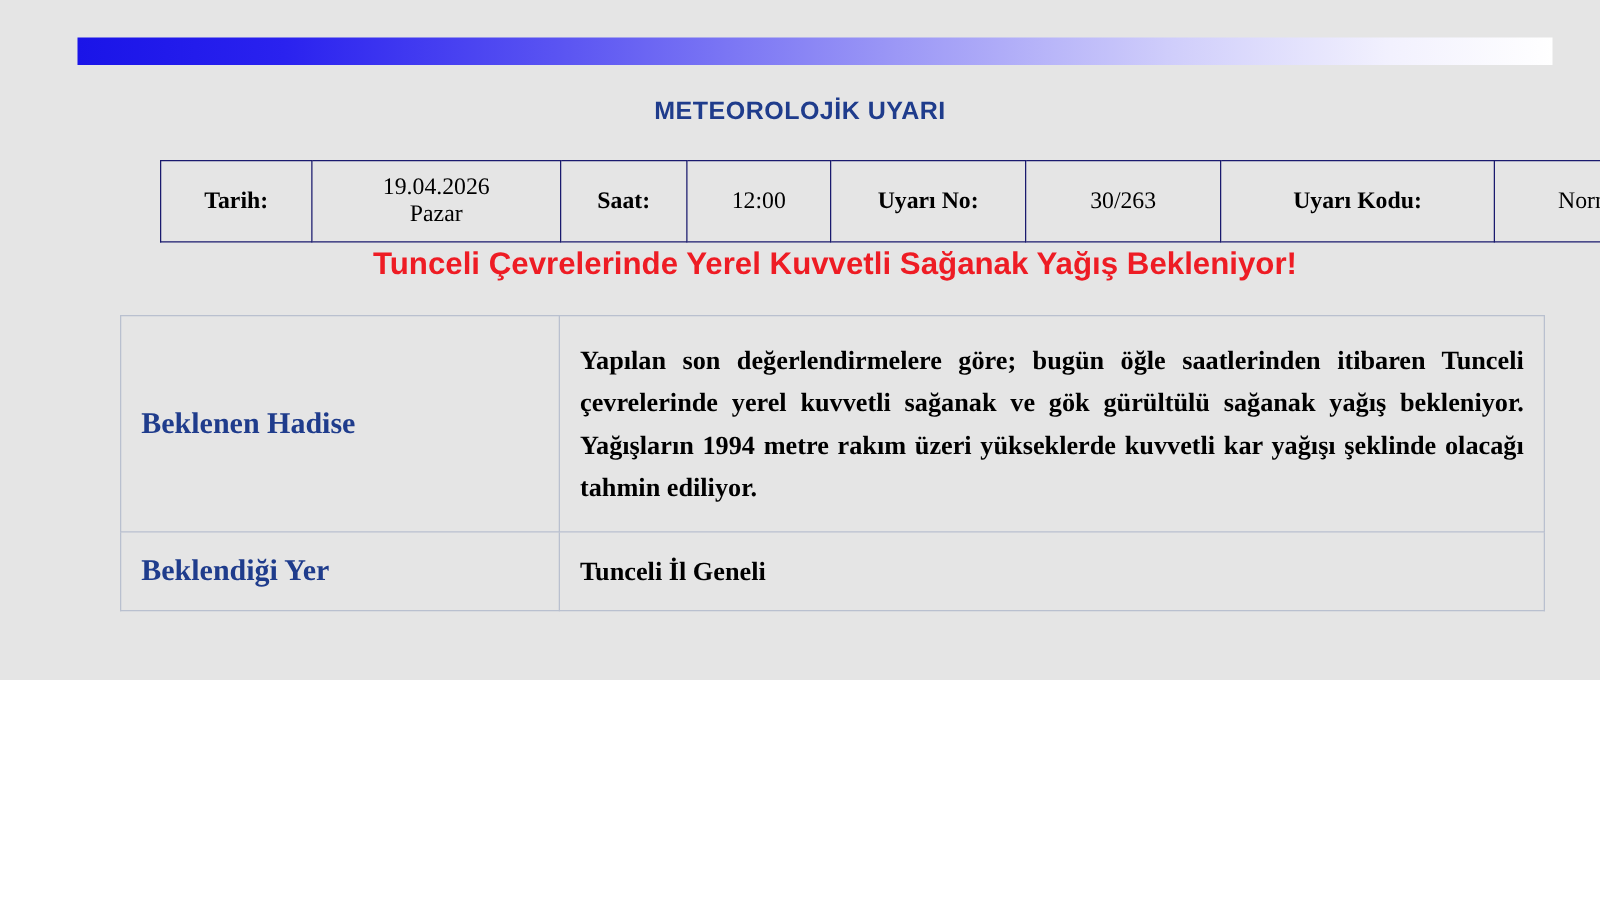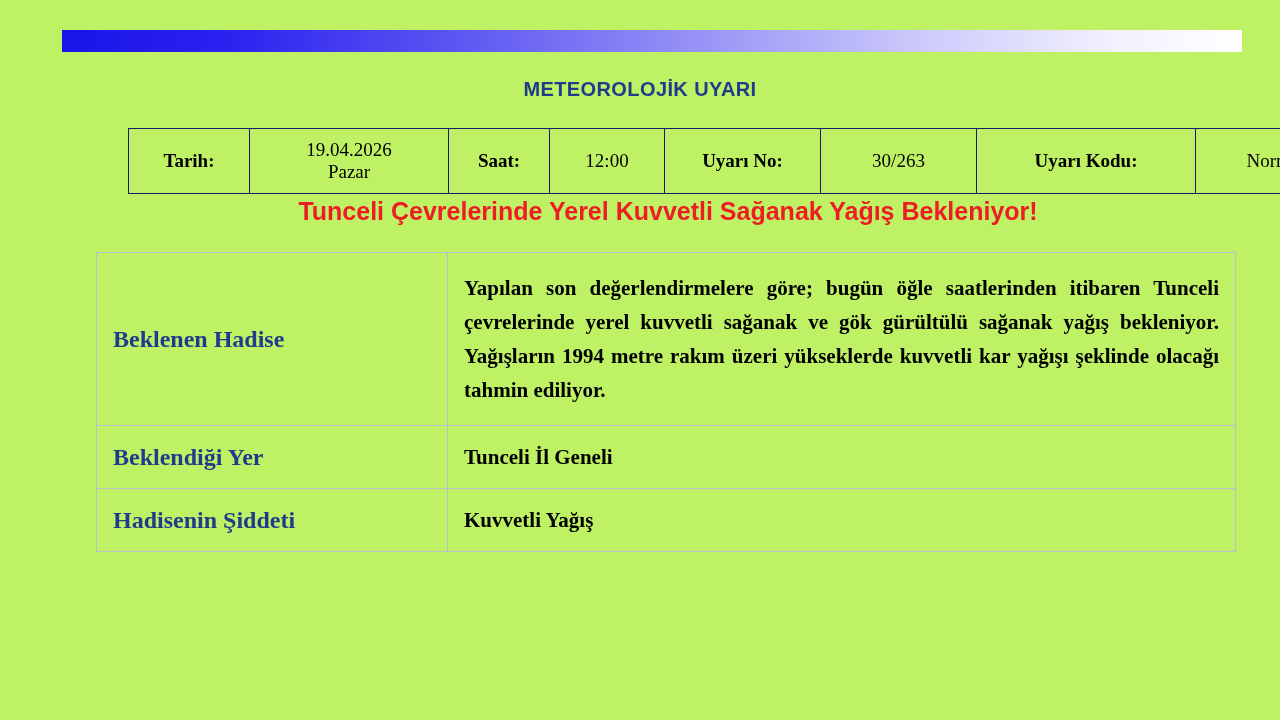--- a/index.html
+++ b/index.html
@@ -10,22 +10,22 @@
   body {
     width: 1280px;
     height: 720px;
     overflow: hidden;
     font-family: "Liberation Serif", serif;
     color: #000000;
   }
   .page {
     position: relative;
     width: 1280px;
-    height: 720px;
-    background: #bef264;
+    height: 544px;
+    background: #e5e5e5;
     text-decoration: underline;
   }
 
   
   .gradient-bar {
     position: absolute;
     left: 62px;
     top: 30px;
     width: 1180px;
     height: 22px;
@@ -157,20 +157,16 @@
   <table class="detail-table">
     <tbody>
       <tr class="row-tall">
         <td class="key">Beklenen Hadise</td>
         <td class="val">Yapılan son değerlendirmelere göre; bugün öğle saatlerinden itibaren Tunceli  çevrelerinde yerel kuvvetli sağanak ve gök gürültülü sağanak yağış bekleniyor. Yağışların 1994 metre rakım üzeri yükseklerde kuvvetli kar yağışı şeklinde olacağı tahmin ediliyor.</td>
       </tr>
       <tr>
         <td class="key">Beklendiği Yer</td>
         <td class="val nowrapline">Tunceli  İl Geneli</td>
       </tr>
-      <tr>
-        <td class="key">Hadisenin Şiddeti</td>
-        <td class="val nowrapline">Kuvvetli Yağış</td>
-      </tr>
     </tbody>
   </table>
 
 </div>
 
 </body></html>

